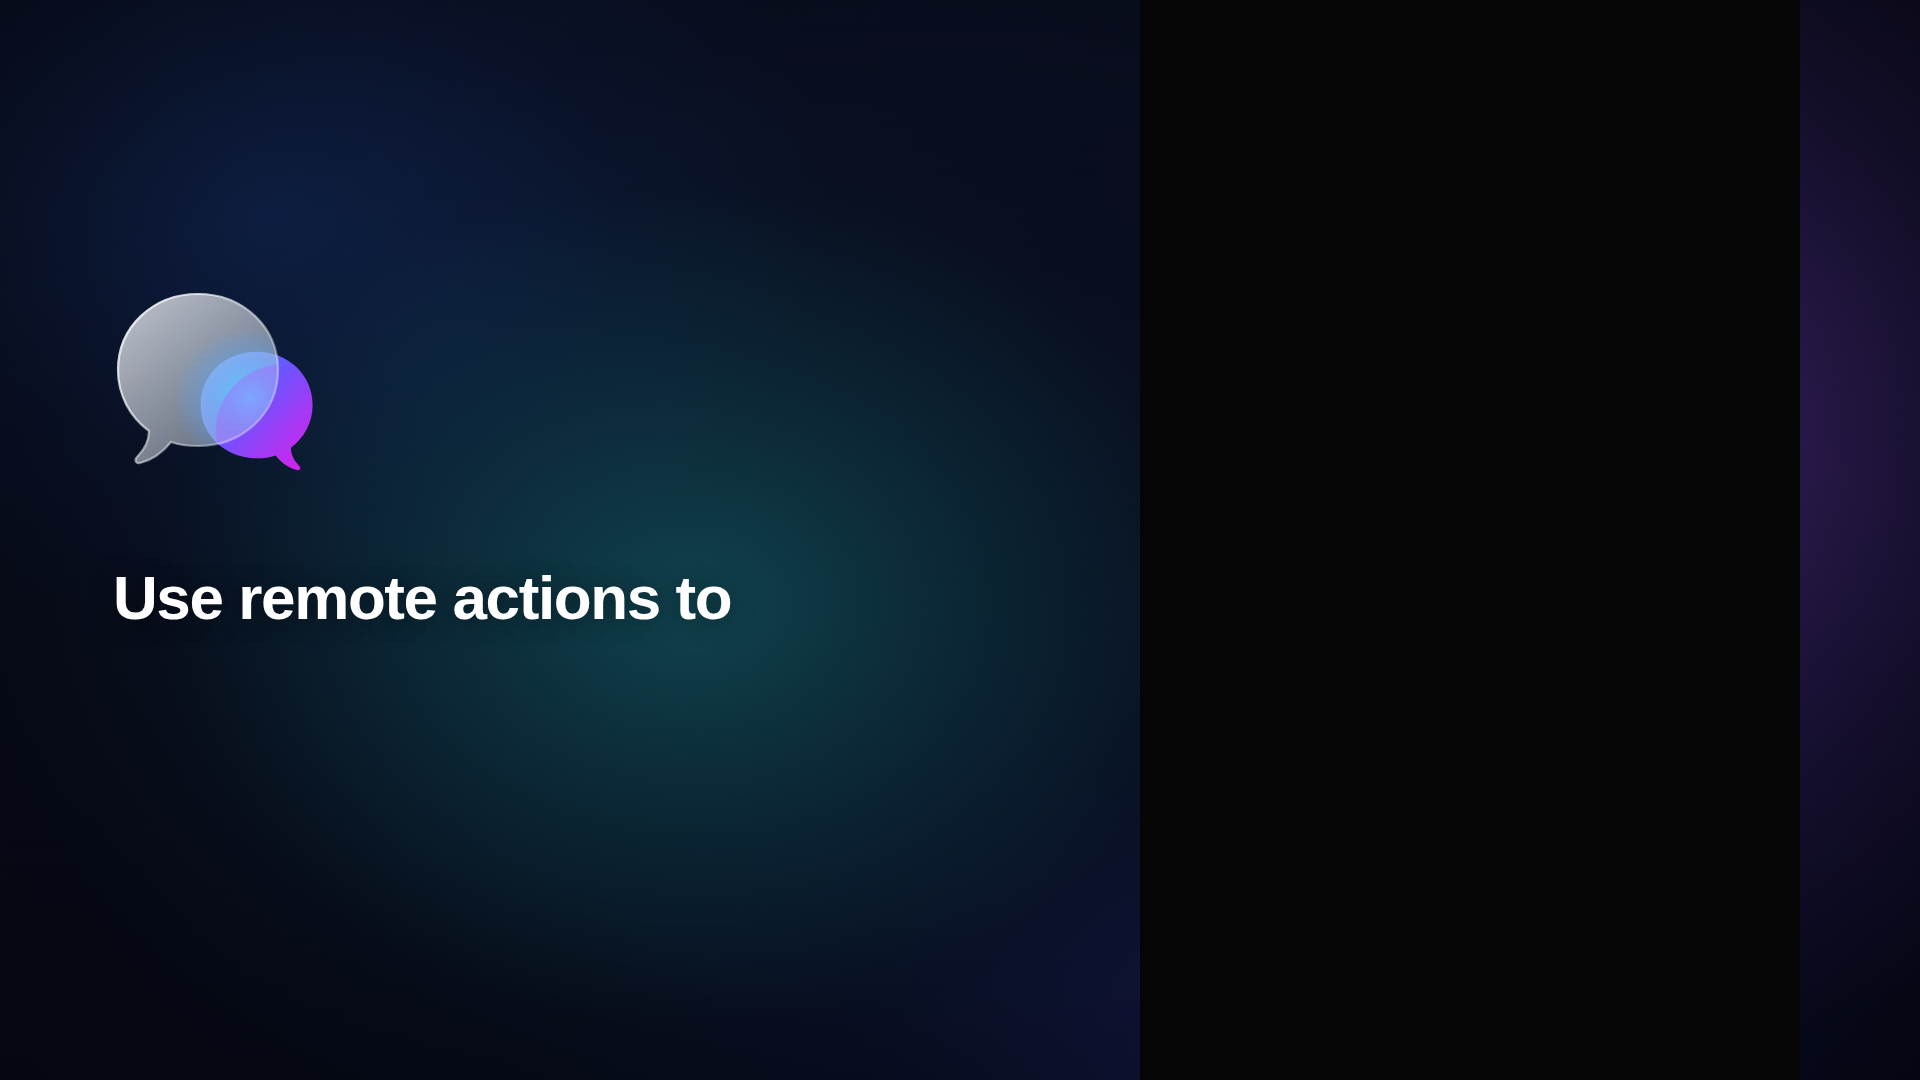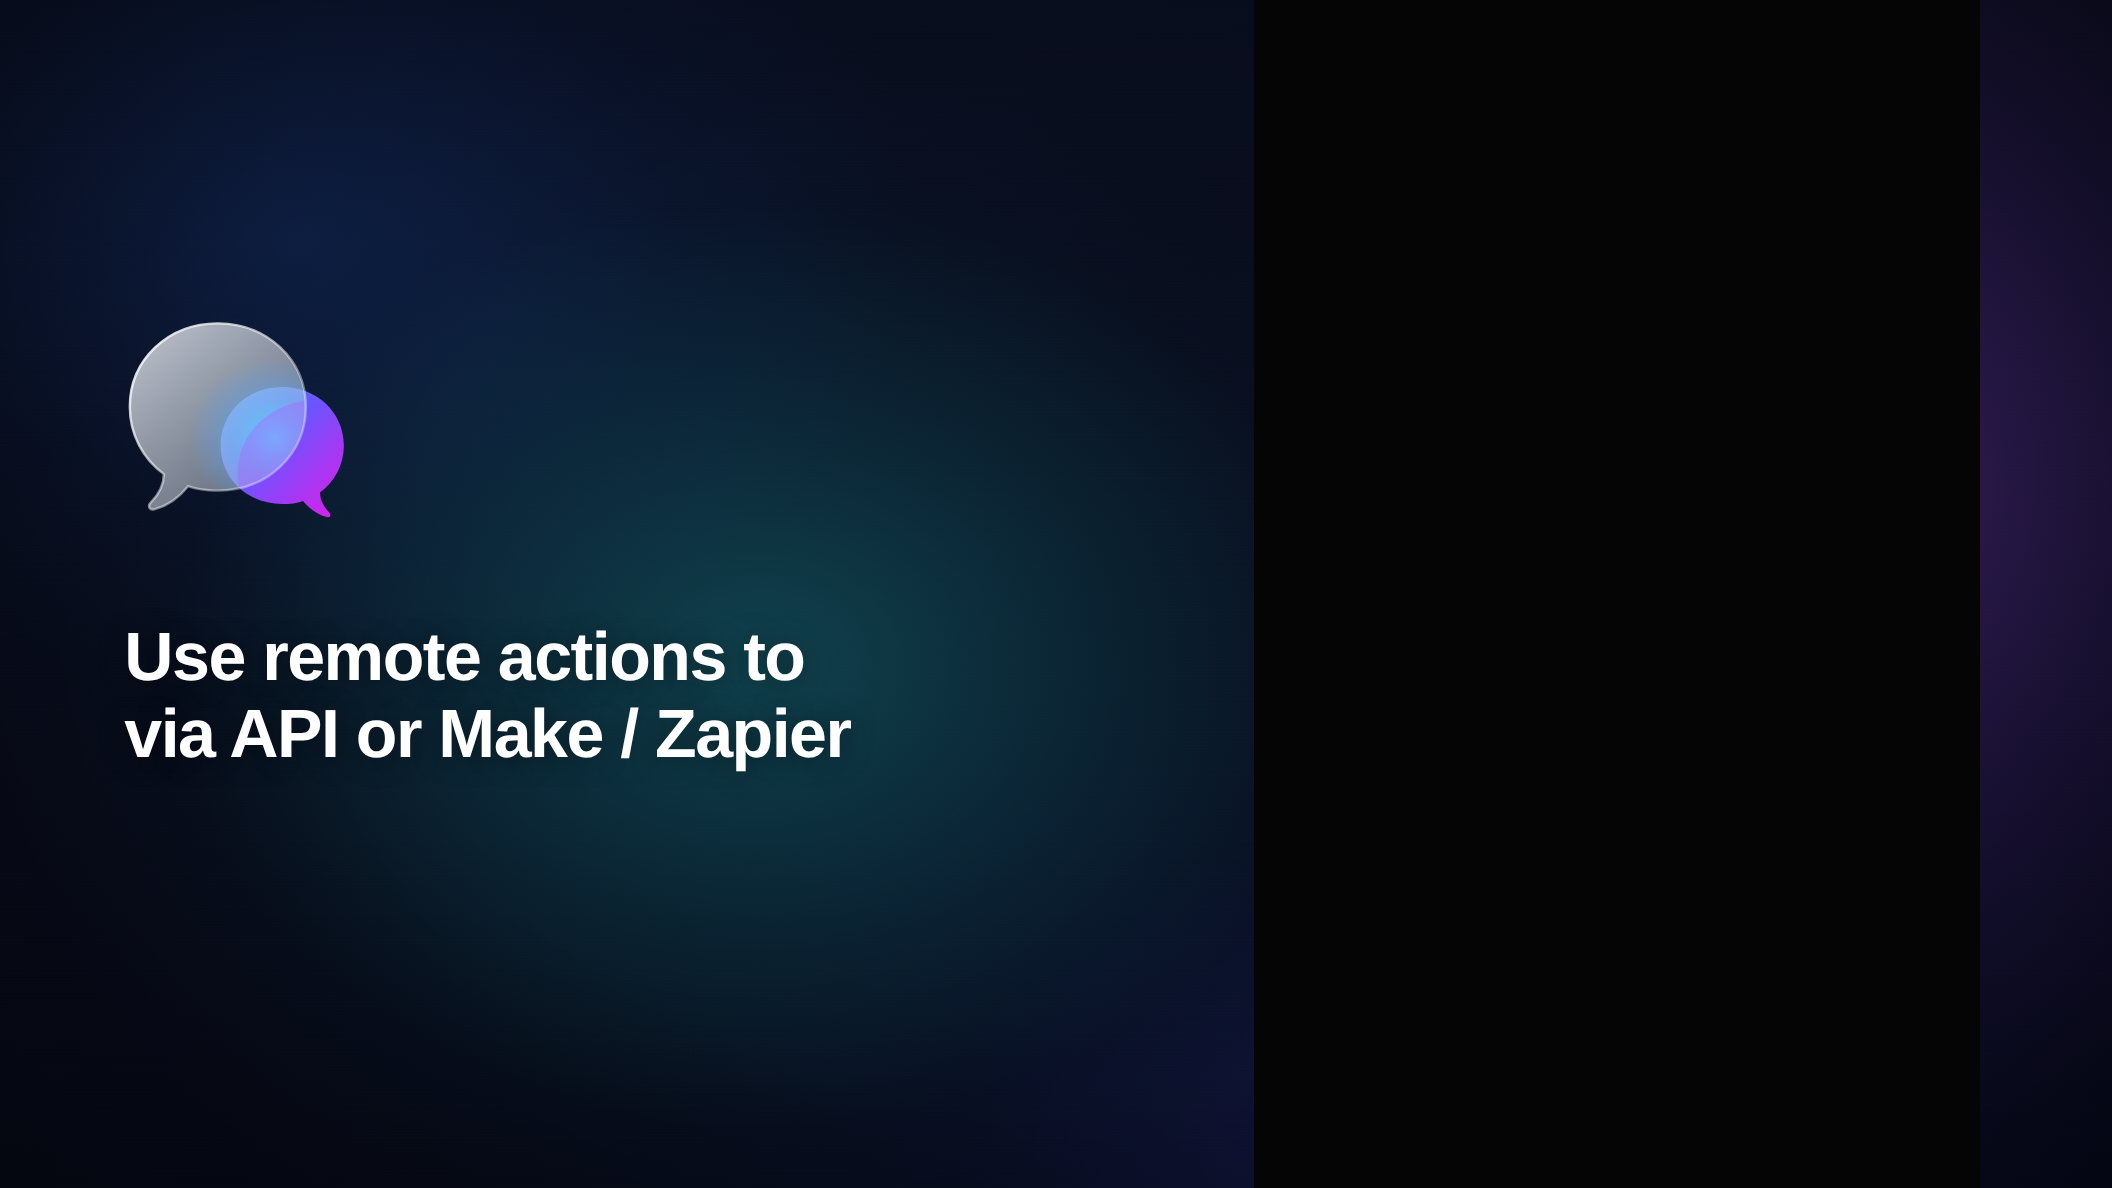--- a/index.html
+++ b/index.html
@@ -194,21 +194,20 @@
                    C36 184 34 180 37 177
                    C45 169 49 160 49 151
                    C30 137 18 115 18 90
                    C18 47 53 14 98 14 Z" fill="none" stroke="url(#gradRim)" stroke-width="2.2"></path>
         </g>
       </svg>
     </div>
 
     <h1 id="headline">
       <span class="ln">Use remote actions to</span>
-      <span class="ln">via API or Make / Zapier</span>
     </h1>
   </div>
 
   <div id="app-window">
     
   </div>
 
 </div>
 
 </body></html>

